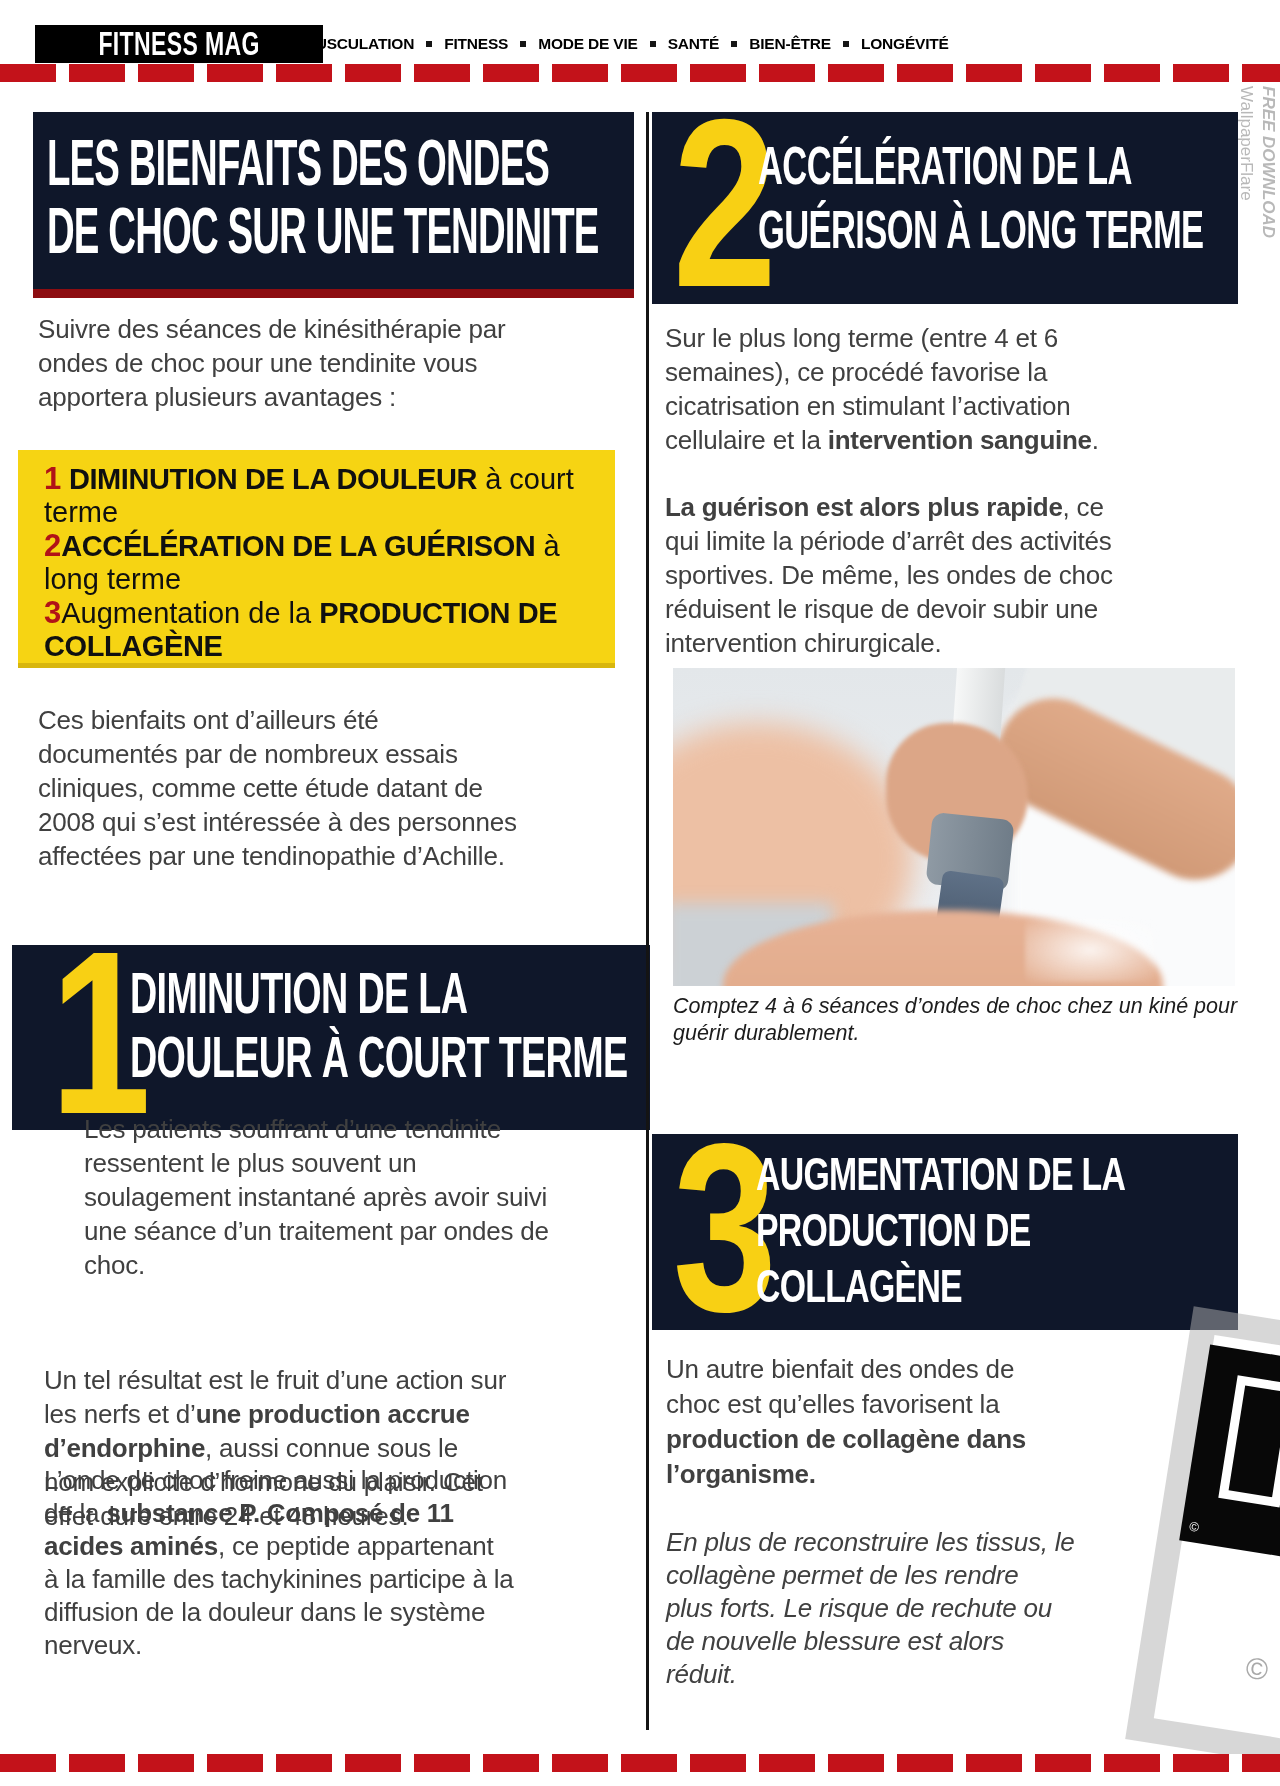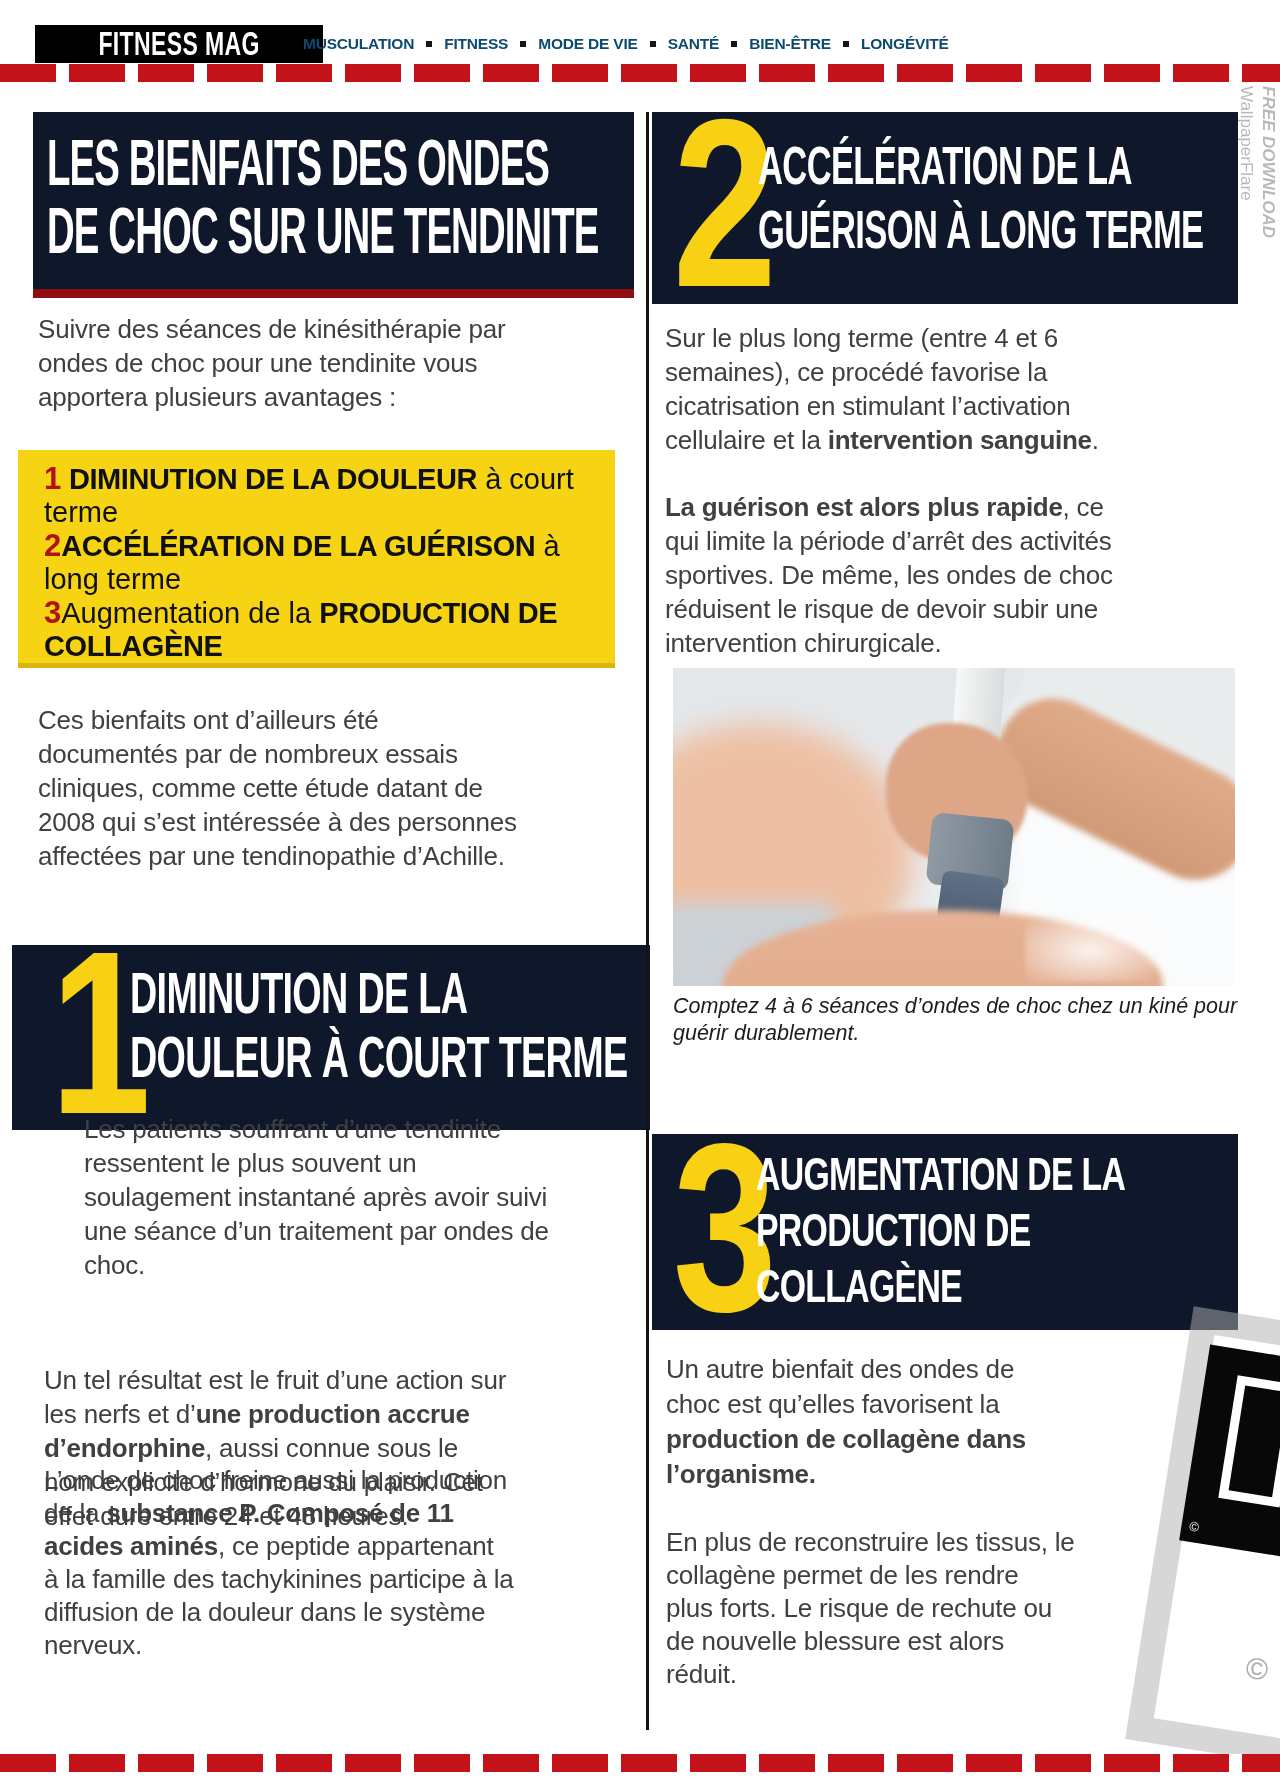--- a/index.html
+++ b/index.html
@@ -9,21 +9,21 @@
     background: #ffffff; overflow: hidden;
     font-family: "Liberation Sans", sans-serif; color: #161616;
   }
   
   .logo-box { position:absolute; left:35px; top:25px; width:288px; height:38px;
     background:#000; display:flex; align-items:center; justify-content:center; }
   .logo-text { color:#fff; font-weight:700; font-size:32px; white-space:nowrap;
     transform:scale(0.72,1.04); letter-spacing:0.5px; }
   .nav { position:absolute; left:303px; top:25px; height:38px; display:flex;
     align-items:center; gap:12px; }
-  .nav-label { font-weight:700; font-size:15.5px; letter-spacing:-0.2px; color:#0c4a6e; white-space:nowrap; }
+  .nav-label { font-weight:700; font-size:15.5px; letter-spacing:-0.2px; color:#000000; white-space:nowrap; }
   .nav-sep { width:6px; height:6px; background:#151515; flex:none; }
   .dash-bar { position:absolute; left:0; width:1280px; height:18px;
     background:repeating-linear-gradient(90deg,#c3121a 0 56px,#ffffff 56px 69px); }
   #dash-top { top:64px; } #dash-bottom { top:1754px; }
   
   .redbox { position:absolute; background:#0f172a; }
   #intro-box { left:33px; top:112px; width:601px; height:186px; border-bottom:9px solid #8d0d11; }
   .cond { position:absolute; color:#fff; font-weight:700; white-space:nowrap;
     transform-origin:left top; letter-spacing:-1px; }
   #intro-t1 { left:14px; top:14px; font-size:64px; transform:scaleX(0.60); letter-spacing:-1.5px; }
@@ -54,21 +54,21 @@
     color:#404040; white-space:pre-line; letter-spacing:-0.2px; }
   .b { font-weight:700; letter-spacing:-0.3px; }
   #lead  { left:38px; top:312px; }
   #after { left:38px; top:703px; }
   #s1p1  { left:44px; top:1112px;margin-left:40px; }
   #s1p2  { left:44px; top:1363px; }
   #s1p3  { left:44px; top:1464px; line-height:33px; }
   #s2p1  { left:665px; top:321px; }
   #s2p2  { left:665px; top:490px; }
   #s3p1  { left:666px; top:1352px; line-height:35px; }
-  #s3p2  { left:666px; top:1526px; line-height:33px; }
+  #s3p2  { left:666px; top:1526px; line-height:33px;font-style:italic; }
   #caption { position:absolute; left:673px; top:993px; width:640px; font-size:21.5px;
     font-style:italic; line-height:27px; white-space:pre-line; color:#1c1c1c; }
   
   #divider { position:absolute; left:646px; top:112px; width:3px; height:1618px; background:#141414; }
   
   #photo { position:absolute; left:673px; top:668px; width:562px; height:318px;
     background:linear-gradient(180deg,#e3e7ea,#eef0f2); overflow:hidden; }
   #photo div { position:absolute; }
   .ph-leg   { left:-70px; top:55px; width:310px; height:270px; border-radius:50%;
     background:#edc0a4; filter:blur(14px); }

